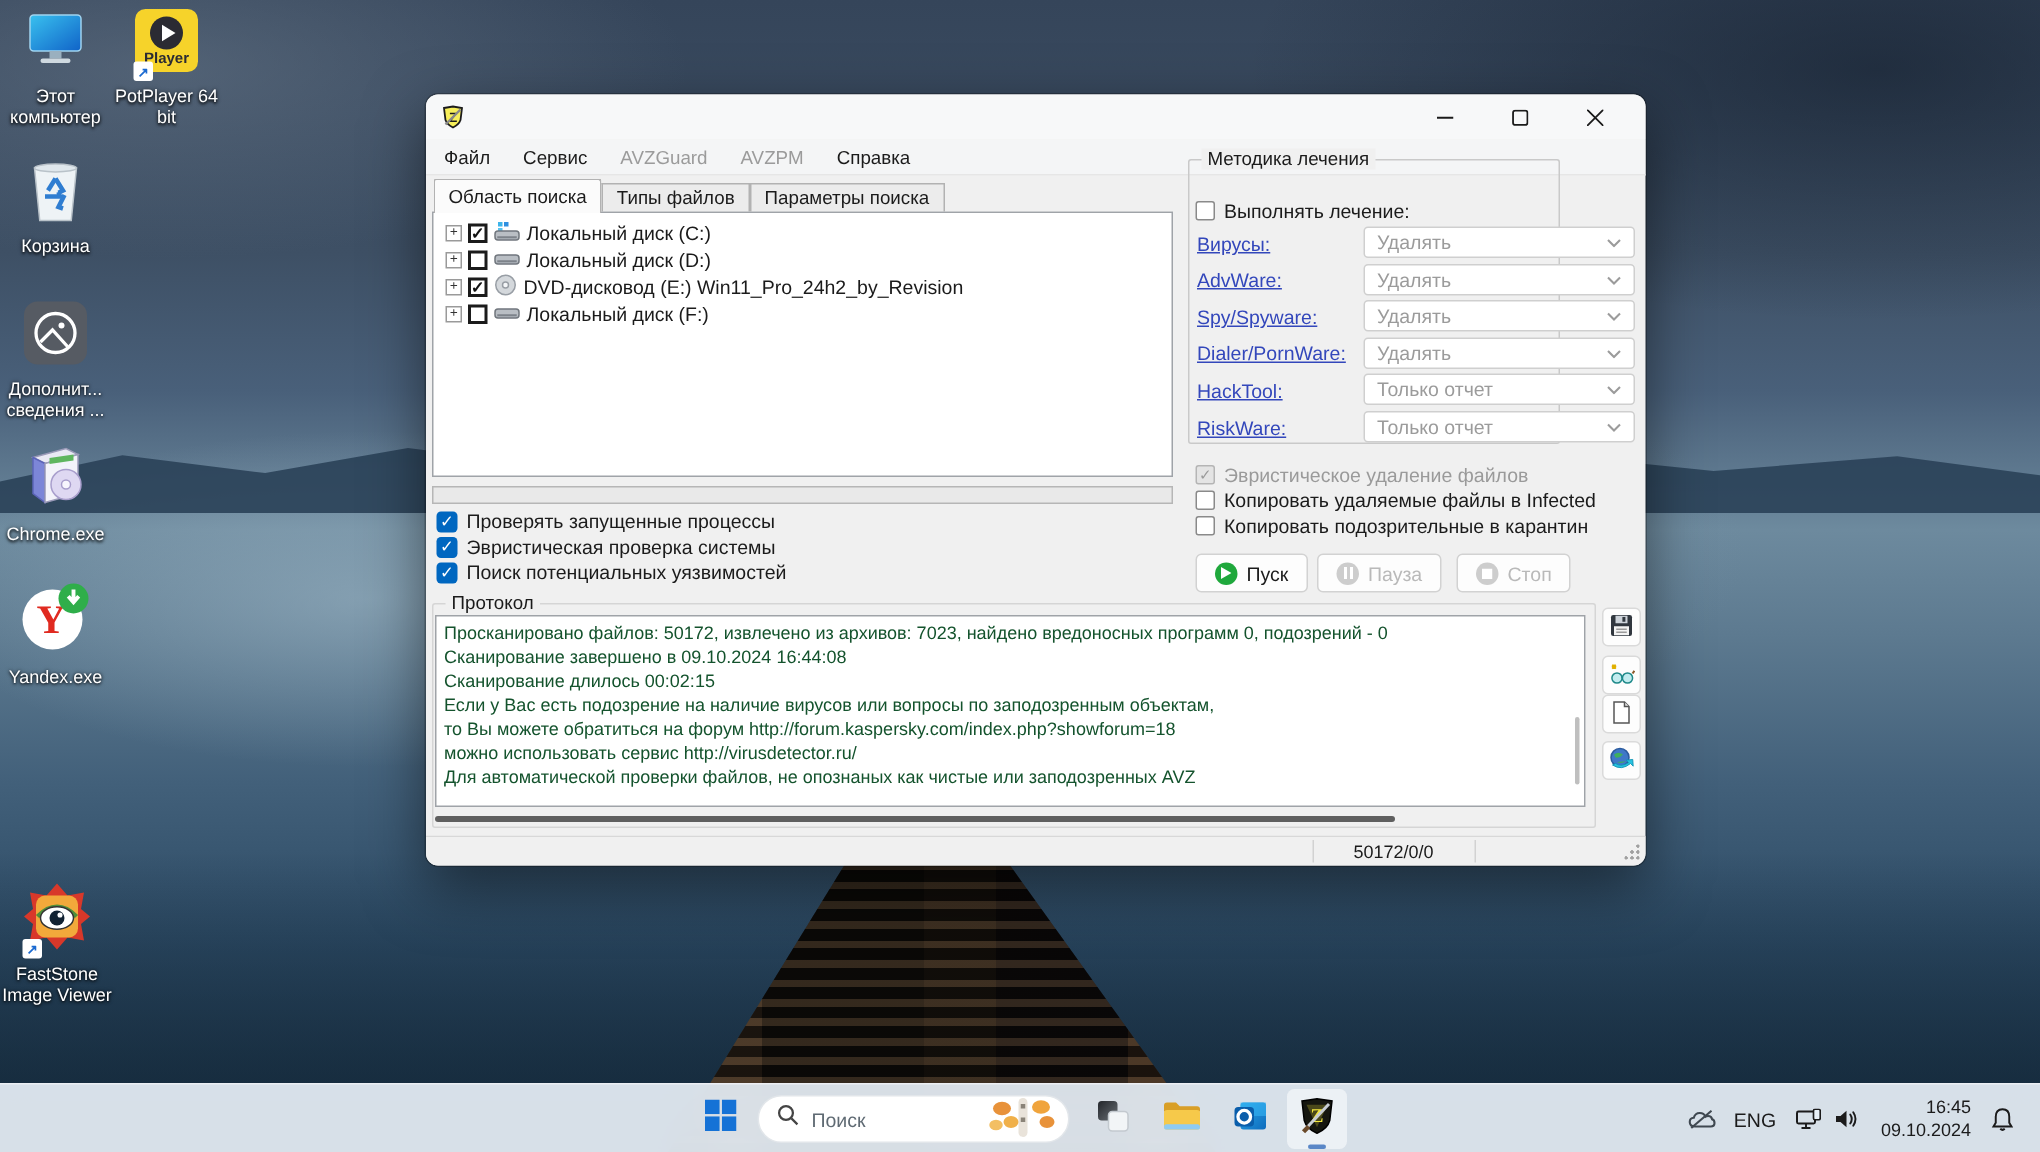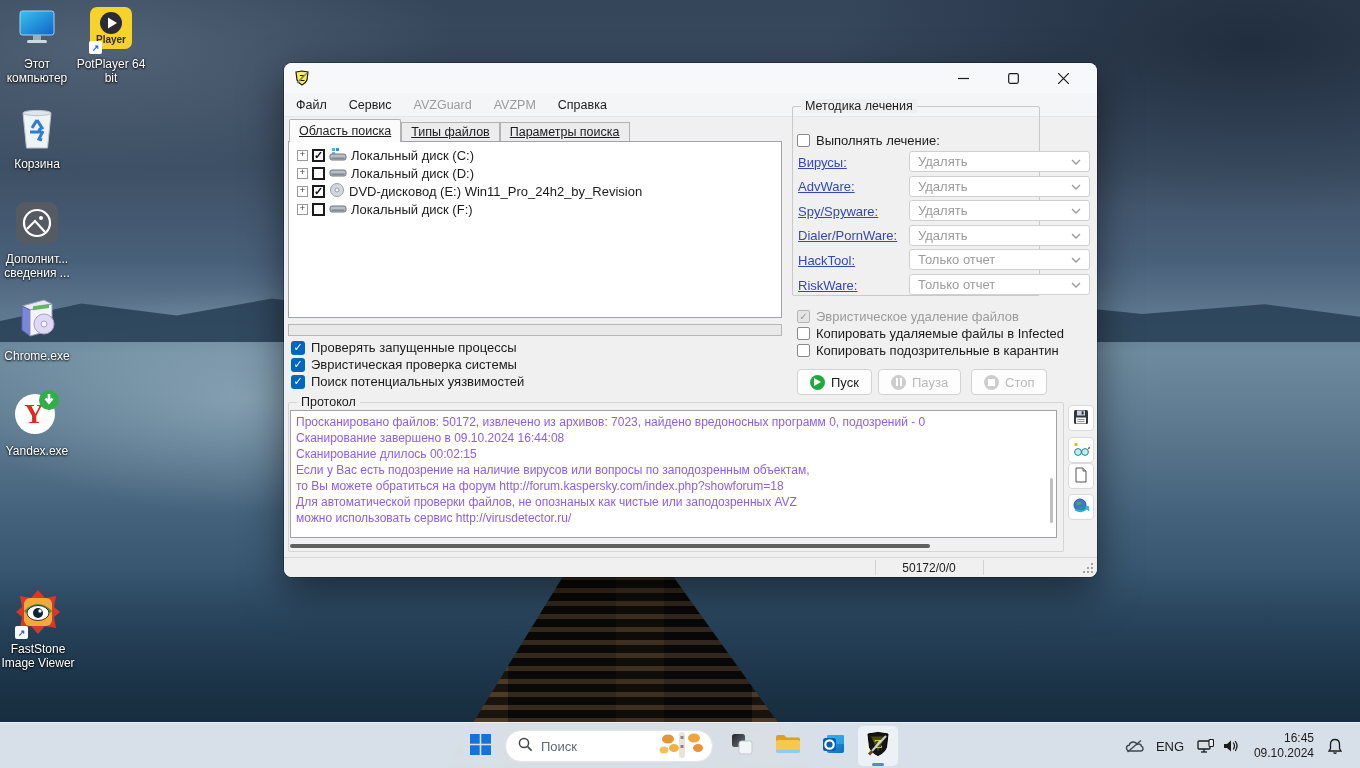--- a/index.html
+++ b/index.html
@@ -36,21 +36,21 @@
   
   .win { position:absolute; left:284px; top:63px; width:813px; height:514px; background:#f0f0f0;
     border-radius:8px; box-shadow:0 14px 40px rgba(0,0,0,.5), 0 0 0 1px rgba(0,0,0,.25);
     font-size:13px; color:#1b1b1b; }
   .titlebar { position:absolute; left:0; top:0; right:0; height:30px; background:#f7f8f9; border-radius:8px 8px 0 0; }
   .title-text { position:absolute; left:34px; top:0; line-height:30px; font-size:12.5px; }
   .cap-btn { position:absolute; top:0; width:44px; height:30px; display:flex; align-items:center; justify-content:center; }
   .menubar { position:absolute; left:0; top:30px; right:0; height:24px; background:#f4f5f6; display:flex; gap:22px;
     padding-left:12px; align-items:center; font-size:12.5px; border-bottom:1px solid #e6e6e6;}
   .menu-dis { color:#9b9b9b; }
-  .tabs { position:absolute; left:5px; top:58px; display:flex; align-items:flex-end; height:21px;text-decoration:underline; }
+  .tabs { position:absolute; left:5px; top:58px; display:flex; align-items:flex-end; height:21px; }
   .tab { border:1px solid #b2b2b2; border-bottom:none; background:#ececec; padding:2px 9px 3px; font-size:12.5px;
     height:20px; }
   .tab.active { background:#fbfbfb; height:23px; padding-top:4px; border-radius:2px 2px 0 0; position:relative; z-index:2; }
   .tree { position:absolute; left:4px; top:78px; width:494px; height:177px; background:#fff; border:1px solid #9fa3a8; overflow:hidden; }
   .trow { display:flex; align-items:center; height:18px; padding-left:8px; gap:4px; font-size:13px; }
   .expbox { width:11px; height:11px; border:1px solid #9a9a9a; background:#fff; font:9px "Liberation Mono",monospace;
     line-height:9px; text-align:center; color:#333; flex:0 0 auto; }
   .cchk { width:13px; height:13px; border:2px solid #1b1b1b; background:#fff; flex:0 0 auto;
     display:flex; align-items:center; justify-content:center; font-size:11px; font-weight:bold; color:#111; }
   .progress { position:absolute; left:4px; top:261px; width:494px; height:12px; background:#e9e9e9; border:1px solid #b6b6b6; }
@@ -63,21 +63,21 @@
   .ddl { position:absolute; width:181px; height:21px; background:#fff; border:1px solid #cfcfcf; border-radius:3px;
     font-size:13px; color:#9b9b9b; display:flex; align-items:center; padding:0 8px; justify-content:space-between; }
   .uchk { width:13px; height:13px; border:1px solid #8a8a8a; border-radius:2px; background:#fff; flex:0 0 auto; }
   .gchk { width:13px; height:13px; border:1px solid #b5b5b5; border-radius:2px; background:#e4e4e4; color:#9a9a9a;
     font-size:10px; display:flex; align-items:center; justify-content:center; flex:0 0 auto; }
   .pbtn { position:absolute; height:24px; border:1px solid #d2d2d2; border-radius:4px; background:#fdfdfd;
     display:flex; align-items:center; gap:6px; padding:12px 12px; font-size:13px; }
   .pbtn.dis { color:#b9b9b9; }
   .circ { width:15px; height:15px; border-radius:50%; display:flex; align-items:center; justify-content:center; }
   .log { position:absolute; left:6px; top:347px; width:767px; height:128px; background:#fff; border:1px solid #9fa3a8;
-    font-size:12px; line-height:16px; padding:3px 14px 0 5px; color:#8b5cf6; overflow:hidden; } 
+    font-size:12px; line-height:16px; padding:3px 14px 0 5px; color:#14532d; overflow:hidden; } 
   .toolbtn { position:absolute; left:784px; width:26px; height:26px; background:#fdfdfd; border:1px solid #dadada;
     border-radius:4px; display:flex; align-items:center; justify-content:center; }
   .statusbar { position:absolute; left:0; right:0; bottom:0; height:20px; border-top:1px solid #d8d8d8;
     border-radius:0 0 8px 8px; background:#f0f0f0; font-size:12px; }
   .sdiv { position:absolute; top:2px; bottom:2px; width:1px; background:#d2d2d2; }
   .grip { position:absolute; right:4px; bottom:4px; width:10px; height:10px;
     background:
      radial-gradient(circle at 9px 1px,#a0a0a0 1px,transparent 1.4px),
      radial-gradient(circle at 9px 5px,#a0a0a0 1px,transparent 1.4px),
      radial-gradient(circle at 5px 5px,#a0a0a0 1px,transparent 1.4px),
@@ -408,22 +408,22 @@
 
   <div class="grp" style="left:4px;top:339px;width:776px;height:150px;border-color:#d5d5d5;">
     <span class="grp-legend">Протокол</span>
   </div>
   <div class="log">
     <div>Просканировано файлов: 50172, извлечено из архивов: 7023, найдено вредоносных программ 0, подозрений - 0</div>
     <div>Сканирование завершено в 09.10.2024 16:44:08</div>
     <div>Сканирование длилось 00:02:15</div>
     <div>Если у Вас есть подозрение на наличие вирусов или вопросы по заподозренным объектам,</div>
     <div>то Вы можете обратиться на форум http://forum.kaspersky.com/index.php?showforum=18</div>
+    <div>можно использовать сервис http://virusdetector.ru/</div>
     <div>Для автоматической проверки файлов, не опознаных как чистые или заподозренных AVZ</div>
-    <div>можно использовать сервис http://virusdetector.ru/</div>
   </div>
   <div class="abs" style="left:766px;top:415px;width:3px;height:45px;background:#bfbfbf;border-radius:2px;"></div>
   <div class="abs" style="left:6px;top:481px;width:640px;height:4px;background:#5f5f5f;border-radius:2px;"></div>
 
   <div class="toolbtn" style="top:342px;">
     <span><svg width="16" height="16" viewBox="0 0 16 16">
           <rect x="1" y="1" width="14" height="14" rx="1.5" fill="#31373f"></rect>
           <rect x="4" y="1.5" width="8" height="5" fill="#cdd3da"></rect>
           <rect x="8.6" y="2.3" width="2" height="3.2" fill="#31373f"></rect>
           <rect x="3" y="8.5" width="10" height="6" fill="#f4f4f4"></rect>

